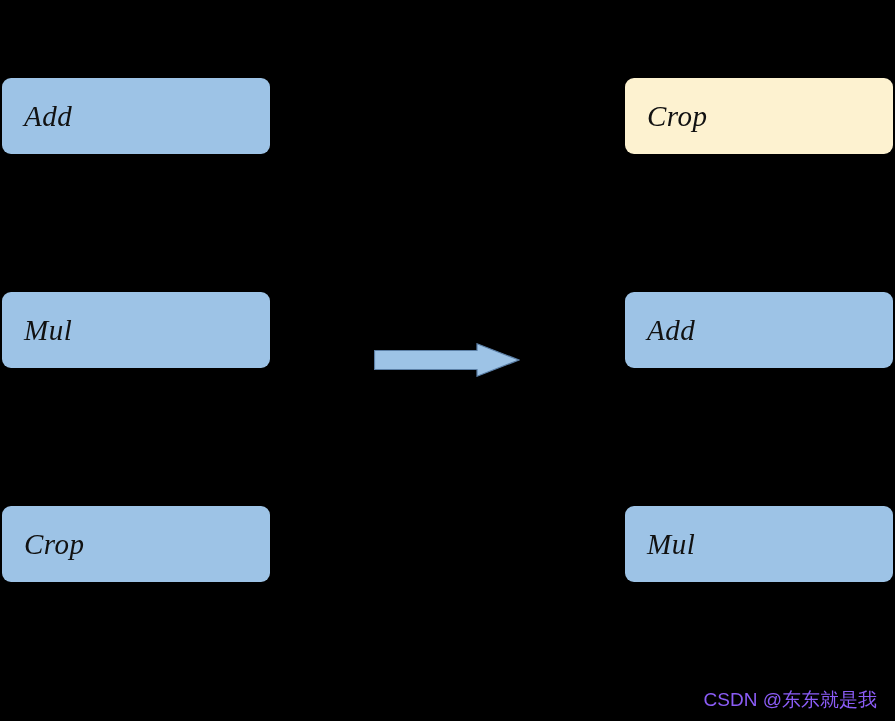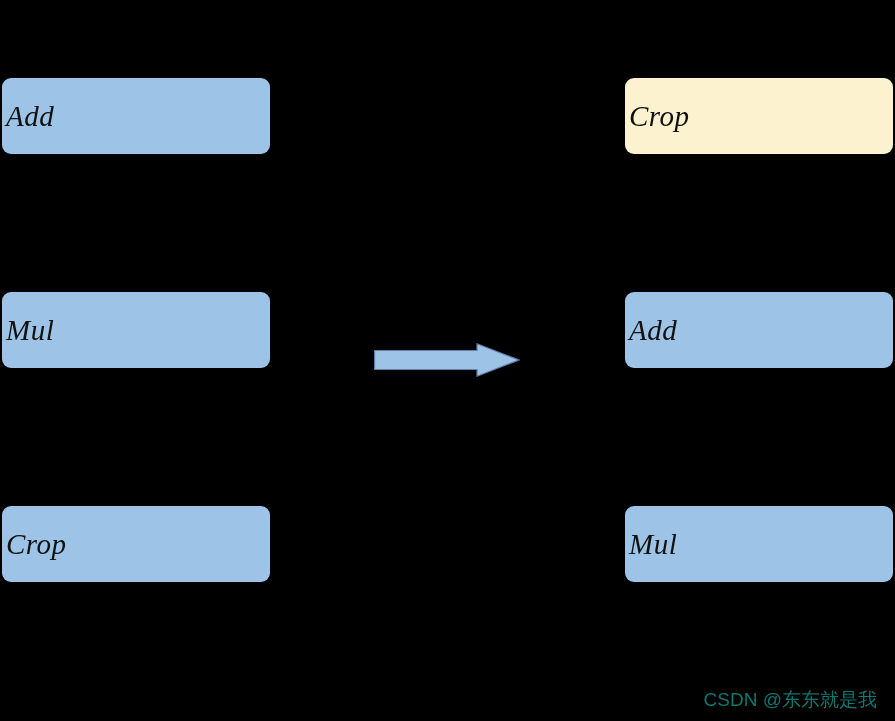--- a/index.html
+++ b/index.html
@@ -22,21 +22,21 @@
     display: flex;
     align-items: center;
   }
   .node-label {
     font-style: italic;
     font-size: 29px;
     line-height: 1;
     color: #111111;
     letter-spacing: 0.5px;
     white-space: nowrap;
-    padding-left: 4px;
+    padding-left: 22px;
   }
   
   .col-left {
     left: 2px;
     width: 268px;
   }
   
   .col-right {
     left: 625px;
     width: 268px;
@@ -57,21 +57,21 @@
   }
   .arrow-wrap svg {
     display: block;
     width: 146px;
     height: 34px;
   }
   .watermark {
     position: absolute;
     right: 18px;
     bottom: 8px;
-    color: #0f766e;
+    color: #8b5cf6;
     font-family: "Liberation Sans", "DejaVu Sans", sans-serif;
     font-size: 19px;
     font-style: normal;
     white-space: nowrap;
   }
 </style>
 </head>
 <body>
 
 <div id="canvas">

